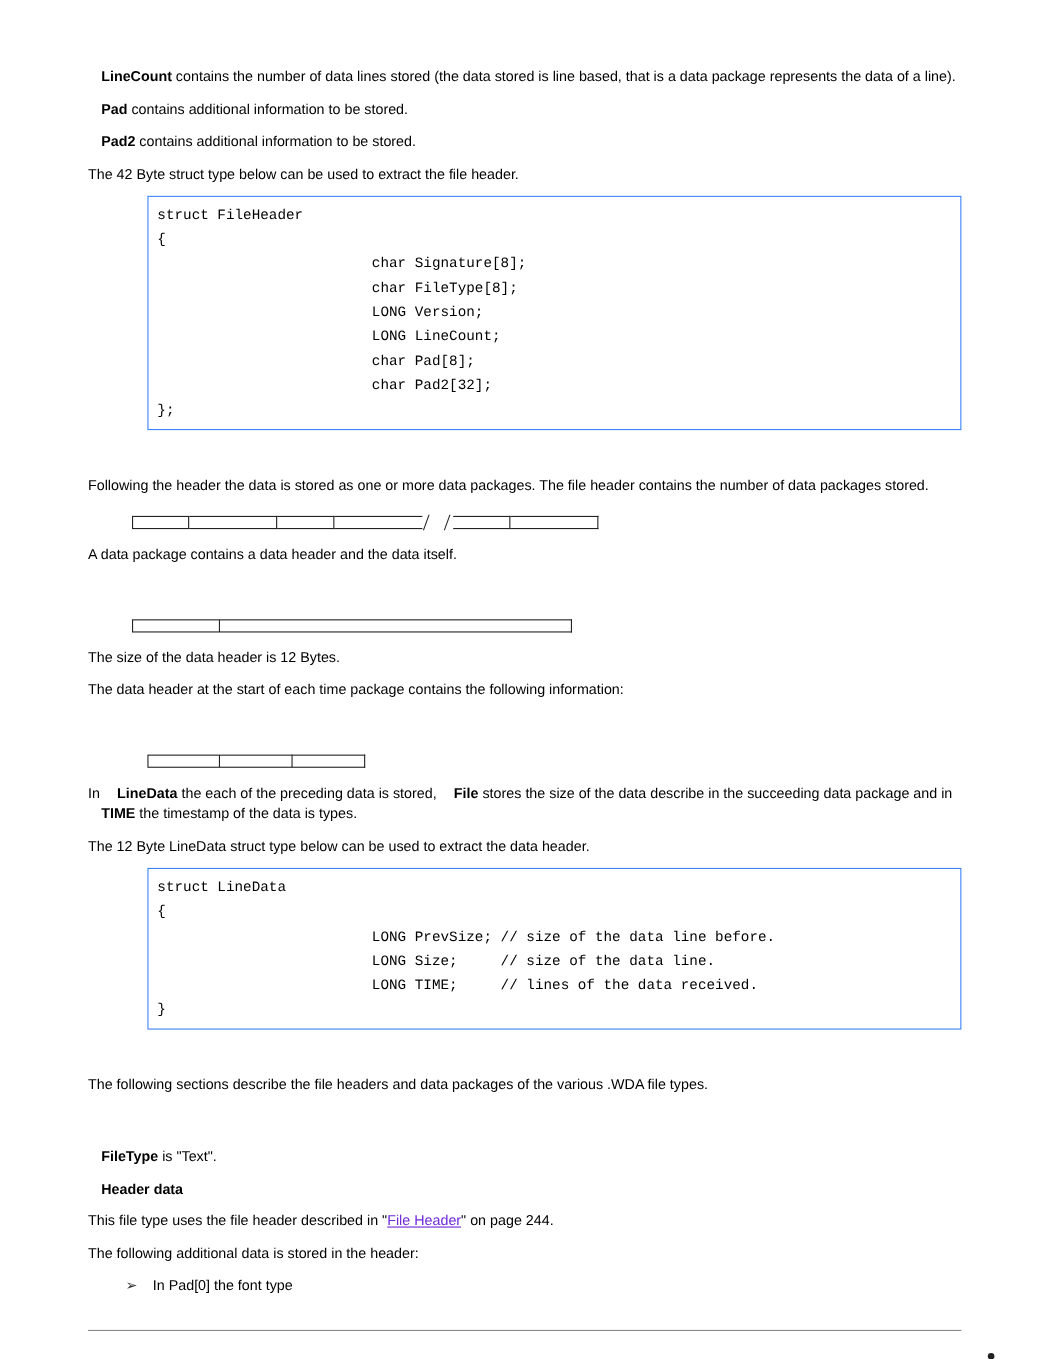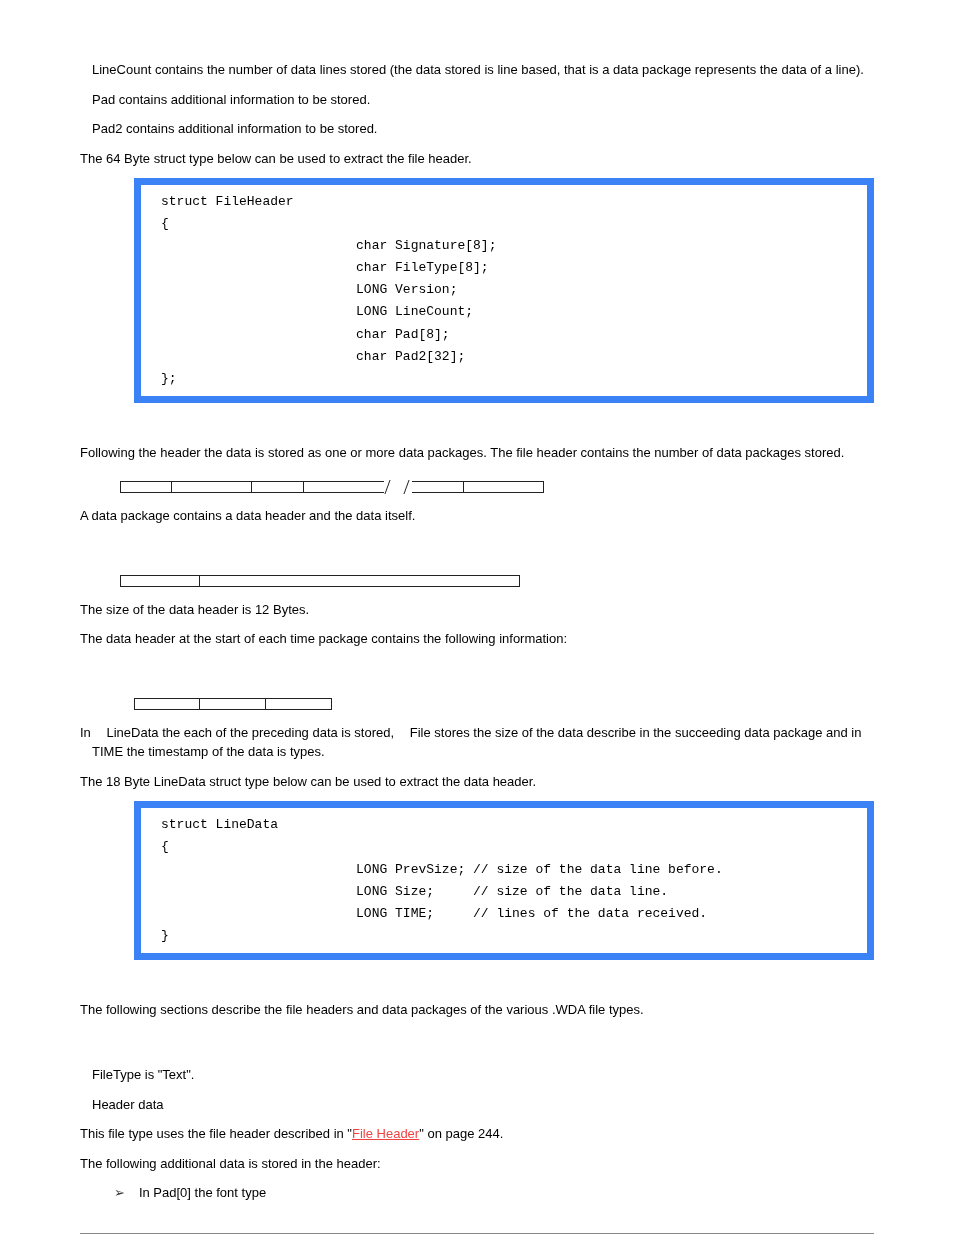--- a/index.html
+++ b/index.html
@@ -10,27 +10,27 @@
     background: #fff;
     margin: 0;
     padding: 60px 80px 40px 80px;
     width: 954px;
     box-sizing: border-box;
   }
   p {
     margin: 0 0 10px 0;
   }
   .bold {
-    font-weight: normal;
+    font-weight: bold;
     padding-left: 12px;
   }
   .code-block {
-    border: 7px solid #3b82f6;
+    border: 1px solid #3b82f6;
     margin: 10px 0 40px 54px;
-    padding: 6px 20px;
+    padding: 6px 8px;
     font-family: "Courier New", monospace;
     font-size: 13px;
     line-height: 1.7;
     white-space: pre;
   }
   .diagram {
     margin: 18px 0 12px 40px;
   }
   .diagram-row {
     display: flex;
@@ -60,21 +60,21 @@
   .break-right::before {
     content: "";
     position: absolute;
     top: 0; bottom: 0;
     left: 8px;
     width: 1px;
     border-left: 1px solid #222;
     transform: skewX(-20deg);
   }
   .link {
-    color: #ef4444;
+    color: #6d28d9;
   }
   .bullet-row {
     margin-left: 34px;
     display: flex;
     align-items: baseline;
     gap: 14px;
   }
   .arrow {
     font-family: Arial, sans-serif;
     color: #333;
@@ -99,21 +99,21 @@
 </style>
 </head>
 <body>
 
 <p><span class="bold">LineCount</span><span> contains the number of data lines stored (the data stored is line based, that is a data package represents the data of a line).</span></p>
 
 <p><span class="bold">Pad</span><span> contains additional information to be stored.</span></p>
 
 <p><span class="bold">Pad2</span><span> contains additional information to be stored.</span></p>
 
-<p>The 64 Byte struct type below can be used to extract the file header.</p>
+<p>The 42 Byte struct type below can be used to extract the file header.</p>
 
 <div class="code-block">struct FileHeader
 {
                          char Signature[8];
                          char FileType[8];
                          LONG Version;
                          LONG LineCount;
                          char Pad[8];
                          char Pad2[32];
 };</div>
@@ -153,21 +153,21 @@
 <div class="diagram" style="margin-left:54px">
   <div class="diagram-row">
     <div class="cell" style="width:66px"></div>
     <div class="cell" style="width:66px;border-left:none"></div>
     <div class="cell" style="width:66px;border-left:none"></div>
   </div>
 </div>
 
 <p><span>In </span><span class="bold">LineData</span><span> the each of the preceding data is stored, </span><span class="bold">File</span><span> stores the size of the data describe in the succeeding data package and in </span><span class="bold">TIME</span><span> the timestamp of the data is types.</span></p>
 
-<p>The 18 Byte LineData struct type below can be used to extract the data header.</p>
+<p>The 12 Byte LineData struct type below can be used to extract the data header.</p>
 
 <div class="code-block">struct LineData
 {
                          LONG PrevSize; // size of the data line before.
                          LONG Size;     // size of the data line.
                          LONG TIME;     // lines of the data received.
 }</div>
 
 <p>The following sections describe the file headers and data packages of the various .WDA file types.</p>
 

